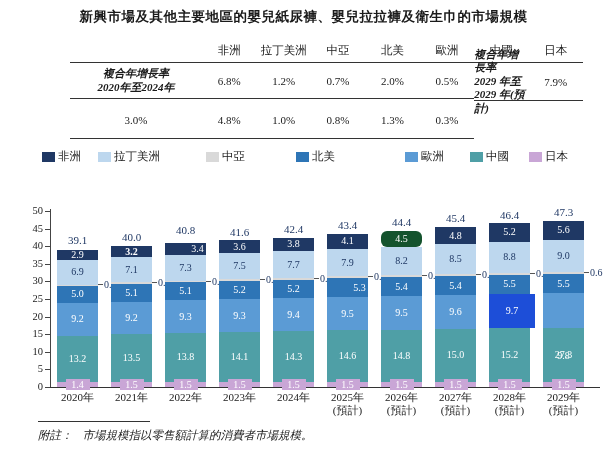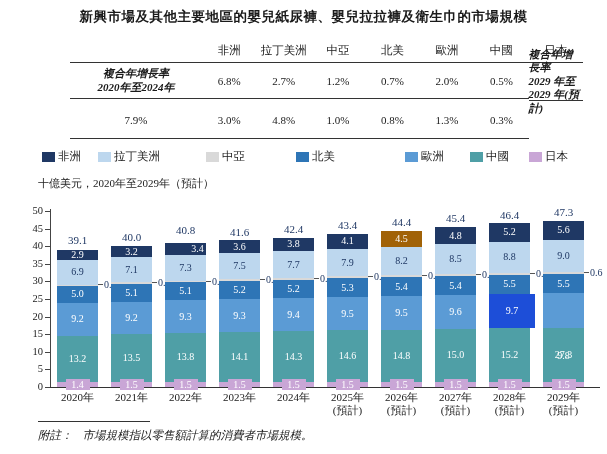--- a/index.html
+++ b/index.html
@@ -53,21 +53,20 @@
     <div class="th hdr-border">北美</div>
     <div class="th hdr-border">歐洲</div>
     <div class="th hdr-border">中國</div>
     <div class="th hdr-border">日本</div>
 
     <div class="row-label r1">
       <span>複合年增長率</span>
       <span>2020年至2024年</span>
     </div>
     <div class="td r1">6.8%</div>
-    <div class="td r1">2.7%</div>
     <div class="td r1">1.2%</div>
     <div class="td r1">0.7%</div>
     <div class="td r1">2.0%</div>
     <div class="td r1">0.5%</div>
 
     <div class="row-label r2">
       <span>複合年增長率</span>
       <span>2029 年至 2029 年(預計)</span>
     </div>
     <div class="td r2">7.9%</div>
@@ -103,21 +102,20 @@
       <div class="legend-item" style="left: 470px;">
         <div class="swatch" style="background: rgb(79, 159, 166);"></div>
         <div>中國</div>
       </div>
       <div class="legend-item" style="left: 529px;">
         <div class="swatch" style="background: rgb(201, 166, 214);"></div>
         <div>日本</div>
       </div>
     </div>
 
-  <div id="axis-note" class="abs">十億美元，2020年至2029年（預計）</div>
 
   <div id="chart-layer">
       <div class="abs" style="left: 50px; top: 209px; width: 1px; height: 178px; background: rgb(68, 68, 68);"></div>
       <div class="abs ytick-label" style="left: 23px; top: 381px;">0</div>
       <div class="abs tick-mark" style="left: 45px; top: 387px;"></div>
       <div class="abs ytick-label" style="left: 23px; top: 363.4px;">5</div>
       <div class="abs tick-mark" style="left: 45px; top: 369.4px;"></div>
       <div class="abs ytick-label" style="left: 23px; top: 345.8px;">10</div>
       <div class="abs tick-mark" style="left: 45px; top: 351.8px;"></div>
       <div class="abs ytick-label" style="left: 23px; top: 328.2px;">15</div>
@@ -175,21 +173,21 @@
       </div>
       <div class="seg" style="left: 111px; top: 282.456px; width: 41px; height: 1.408px; background: rgb(217, 217, 217);"></div>
       <div class="callout" style="left: 152px; top: 277.16px;">
         <div class="callout-dash"></div>
         <div class="callout-text">0.4</div>
       </div>
       <div class="seg" style="left: 111px; top: 257.464px; width: 41px; height: 24.992px; background: rgb(189, 215, 238);">
         <div class="seg-label" style="color: rgb(31, 56, 100); top: 6.496px;">7.1</div>
       </div>
       <div class="seg" style="left: 111px; top: 246.2px; width: 41px; height: 11.264px; background: rgb(31, 56, 100);">
-        <div class="seg-label" style="color: rgb(255, 255, 255); top: -0.368px;">3.2</div>
+        <div class="seg-label" style="color: rgb(255, 255, 255); top: -0.368px; font-weight: bold;">3.2</div>
       </div>
       <div class="total-label" style="left: 104px; top: 231.2px; width: 55px;">40.0</div>
       <div class="xlab" style="left: 104px; top: 391px; width: 55px;">
         <div>2021年</div>
       </div>
       <div class="seg" style="left: 165px; top: 381.72px; width: 41px; height: 5.28px; background: rgb(201, 166, 214);"></div>
       <div class="pill" style="left: 173.5px; top: 378.86px; width: 20px; background: rgb(201, 166, 214);">1.5</div>
       <div class="seg" style="left: 165px; top: 333.144px; width: 41px; height: 48.576px; background: rgb(79, 159, 166);">
         <div class="seg-label" style="color: rgb(255, 255, 255); top: 18.288px;">13.8</div>
       </div>
@@ -268,21 +266,21 @@
       </div>
       <div class="seg" style="left: 327px; top: 381.72px; width: 41px; height: 5.28px; background: rgb(201, 166, 214);"></div>
       <div class="pill" style="left: 335.5px; top: 378.86px; width: 20px; background: rgb(201, 166, 214);">1.5</div>
       <div class="seg" style="left: 327px; top: 330.328px; width: 41px; height: 51.392px; background: rgb(79, 159, 166);">
         <div class="seg-label" style="color: rgb(255, 255, 255); top: 19.696px;">14.6</div>
       </div>
       <div class="seg" style="left: 327px; top: 296.888px; width: 41px; height: 33.44px; background: rgb(91, 155, 213);">
         <div class="seg-label" style="color: rgb(255, 255, 255); top: 10.72px;">9.5</div>
       </div>
       <div class="seg" style="left: 327px; top: 278.232px; width: 41px; height: 18.656px; background: rgb(46, 117, 182);">
-        <div class="seg-label" style="color: rgb(255, 255, 255); top: 3.328px;">5.3</div>
+        <div class="seg-label" style="color: rgb(255, 255, 255); top: 3.328px; margin-left: 12px;">5.3</div>
       </div>
       <div class="seg" style="left: 327px; top: 276.472px; width: 41px; height: 1.76px; background: rgb(217, 217, 217);"></div>
       <div class="callout" style="left: 368px; top: 271.352px;">
         <div class="callout-dash"></div>
         <div class="callout-text">0.5</div>
       </div>
       <div class="seg" style="left: 327px; top: 248.664px; width: 41px; height: 27.808px; background: rgb(189, 215, 238);">
         <div class="seg-label" style="color: rgb(31, 56, 100); top: 7.904px;">7.9</div>
       </div>
       <div class="seg" style="left: 327px; top: 234.232px; width: 41px; height: 14.432px; background: rgb(31, 56, 100);">
@@ -305,21 +303,21 @@
         <div class="seg-label" style="color: rgb(255, 255, 255); top: 3.504px;">5.4</div>
       </div>
       <div class="seg" style="left: 381px; top: 275.416px; width: 41px; height: 1.76px; background: rgb(217, 217, 217);"></div>
       <div class="callout" style="left: 422px; top: 270.296px;">
         <div class="callout-dash"></div>
         <div class="callout-text">0.5</div>
       </div>
       <div class="seg" style="left: 381px; top: 246.552px; width: 41px; height: 28.864px; background: rgb(189, 215, 238);">
         <div class="seg-label" style="color: rgb(31, 56, 100); top: 8.432px;">8.2</div>
       </div>
-      <div class="seg" style="left: 381px; top: 230.712px; width: 41px; height: 15.84px; background: #a16207;">
+      <div class="seg" style="left: 381px; top: 230.712px; width: 41px; height: 15.84px; background: #14532d; border-radius: 6px;">
         <div class="seg-label" style="color: rgb(255, 255, 255); top: 1.92px;">4.5</div>
       </div>
       <div class="total-label" style="left: 374px; top: 215.712px; width: 55px;">44.4</div>
       <div class="xlab" style="left: 374px; top: 391px; width: 55px;">
         <div>2026年</div>
         <div>(預計)</div>
       </div>
       <div class="seg" style="left: 435px; top: 381.72px; width: 41px; height: 5.28px; background: rgb(201, 166, 214);"></div>
       <div class="pill" style="left: 443.5px; top: 378.86px; width: 20px; background: rgb(201, 166, 214);">1.5</div>
       <div class="seg" style="left: 435px; top: 328.92px; width: 41px; height: 52.8px; background: rgb(79, 159, 166);">

